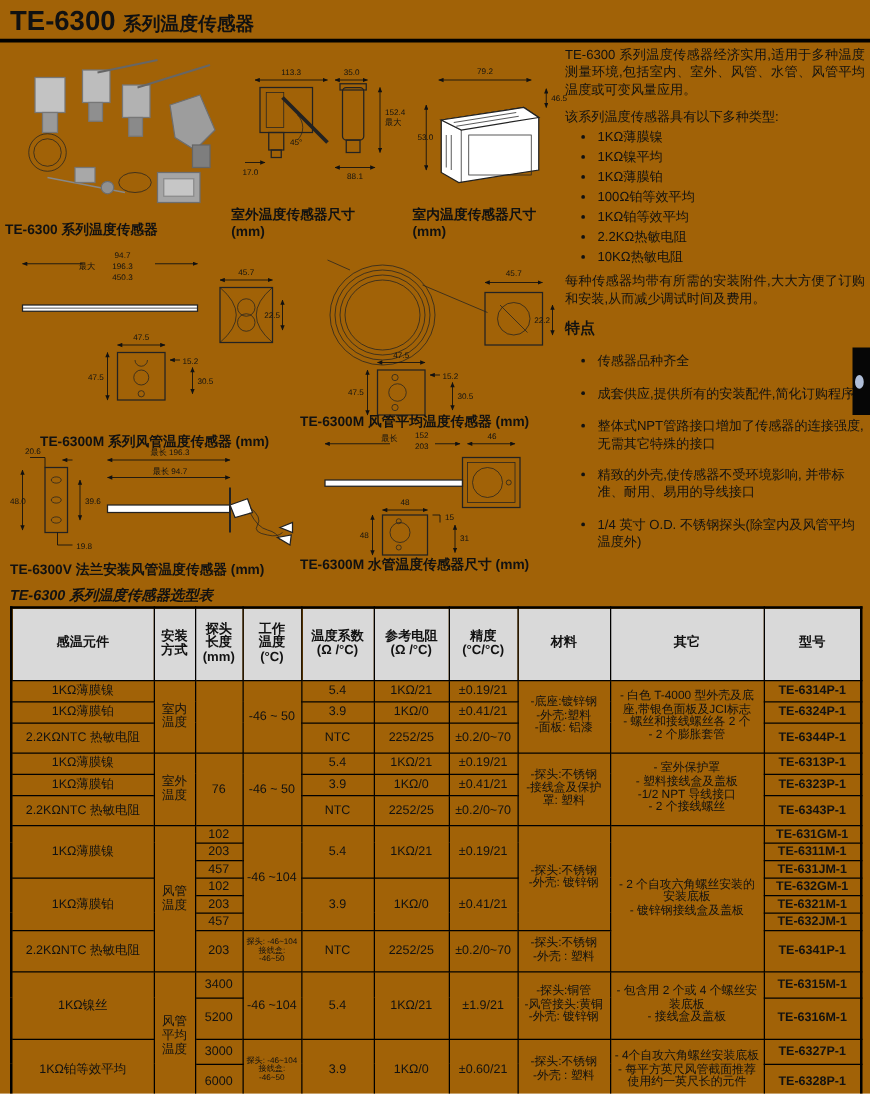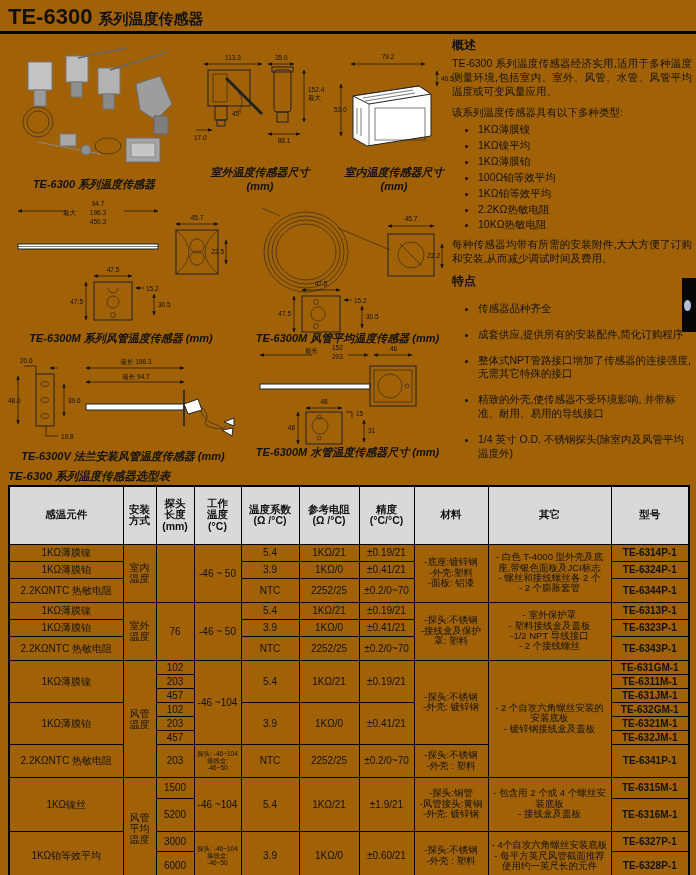--- a/index.html
+++ b/index.html
@@ -13,21 +13,21 @@
   
   .rightcol{position:absolute;left:452px;top:38px;width:240px;font-size:10.5px;line-height:1.32;}
   .rightcol h3{font-size:12px;margin:0 0 3px 0;}
   .rightcol p{margin:0 0 8px 0;text-align:justify;}
   .rightcol ul{margin:2px 0 6px 0;padding-left:26px;}
   .rightcol li{margin:0 0 2px 0;list-style:disc;}
   .feat ul{padding-left:26px;}
   .feat li{margin:12px 0 3px 0;}
   
   .fig{position:absolute;}
-  .cap{position:absolute;font-weight:bold;font-size:11px;text-align:center;line-height:1.25;font-style:italic;}
+  .cap{position:absolute;font-weight:bold;font-size:11px;line-height:1.25;}
   svg text{font-size:6.5px;fill:#111;font-family:"Liberation Sans","DejaVu Sans",sans-serif;}
   .dim{stroke:#111;stroke-width:0.7;}
   .oln{fill:none;stroke:#222;stroke-width:1;}
   .olw{fill:#fff;stroke:#222;stroke-width:1;}
   .thin{stroke:#222;stroke-width:0.6;fill:none;}
   
   .edge-tab{position:absolute;right:0;top:278px;width:14px;height:54px;background:#060606;}
   .edge-tab span{position:absolute;left:2px;top:22px;width:7px;height:11px;border-radius:50%;
                  background:#cfe0ff;opacity:.85;}
   
@@ -135,21 +135,20 @@
       <line x1="24" y1="60" x2="24" y2="86" class="thin"></line>
       <line x1="28" y1="60" x2="28" y2="88" class="thin"></line>
     </svg>
   </div>
   <div class="cap" style="left:330px;top:166px;width:128px;">
     <div>室内温度传感器尺寸</div>
     <div>(mm)</div>
   </div>
 
   <div class="rightcol">
-    <h3>概述</h3>
     <p>TE-6300 系列温度传感器经济实用,适用于多种温度测量环境,包括室内、室外、风管、水管、风管平均温度或可变风量应用。</p>
     <p style="margin-bottom:3px;">该系列温度传感器具有以下多种类型:</p>
     <ul>
       <li>1KΩ薄膜镍</li>
       <li>1KΩ镍平均</li>
       <li>1KΩ薄膜铂</li>
       <li>100Ω铂等效平均</li>
       <li>1KΩ铂等效平均</li>
       <li>2.2KΩ热敏电阻</li>
       <li>10KΩ热敏电阻</li>
@@ -193,21 +192,21 @@
       <line class="dim" x1="88" y1="80" x2="126" y2="80" marker-start="url(#as)" marker-end="url(#ae)"></line>
       <text x="107" y="76" text-anchor="middle">47.5</text>
       <line class="dim" x1="80" y1="86" x2="80" y2="124" marker-start="url(#as)" marker-end="url(#ae)"></line>
       <text x="77" y="108" text-anchor="end">47.5</text>
       <line class="dim" x1="130" y1="92" x2="138" y2="92" marker-start="url(#as)"></line>
       <text x="140" y="95">15.2</text>
       <line class="dim" x1="148" y1="98" x2="148" y2="119" marker-start="url(#as)" marker-end="url(#ae)"></line>
       <text x="152" y="111">30.5</text>
     </svg>
   </div>
-  <div class="cap" style="left:0px;top:332px;width:242px;">TE-6300M 系列风管温度传感器 (mm)</div>
+  <div class="cap" style="left:0px;top:348px;width:242px;padding-left:32px;">TE-6300M 系列风管温度传感器 (mm)</div>
 
   <div class="fig" style="left:240px;top:196px;width:212px;height:142px;">
     <svg width="212" height="142" viewBox="0 0 212 142">
       <ellipse cx="66" cy="56" rx="42" ry="40" class="thin"></ellipse>
       <ellipse cx="66" cy="56" rx="38" ry="36" class="thin"></ellipse>
       <ellipse cx="66" cy="56" rx="34" ry="32" class="thin"></ellipse>
       <ellipse cx="66" cy="56" rx="30" ry="28" class="thin"></ellipse>
       <line x1="40" y1="20" x2="22" y2="12" class="thin"></line>
       <line x1="98" y1="32" x2="150" y2="54" class="thin"></line>
       <line class="dim" x1="148" y1="30" x2="194" y2="30" marker-start="url(#as)" marker-end="url(#ae)"></line>
@@ -449,21 +448,21 @@
         <td class="mat pre">-探头:不锈钢
 -外壳 : 塑料</td>
         <td class="model">TE-6341P-1</td>
       </tr>
 
       <tr style="height:21px">
         <td class="el" rowspan="2">1KΩ镍丝</td>
         <td class="pre" rowspan="4">风管
 平均
 温度</td>
-        <td>1500</td>
+        <td>3400</td>
         <td rowspan="2" class="pre">-46 ~104</td>
         <td rowspan="2">5.4</td>
         <td rowspan="2">1KΩ/21</td>
         <td rowspan="2">±1.9/21</td>
         <td class="mat pre" rowspan="2">-探头:铜管
 -风管接头:黄铜
 -外壳: 镀锌钢</td>
         <td class="oth pre" rowspan="2">- 包含用 2 个或 4 个螺丝安装底板
 - 接线盒及盖板</td>
         <td class="model">TE-6315M-1</td>

